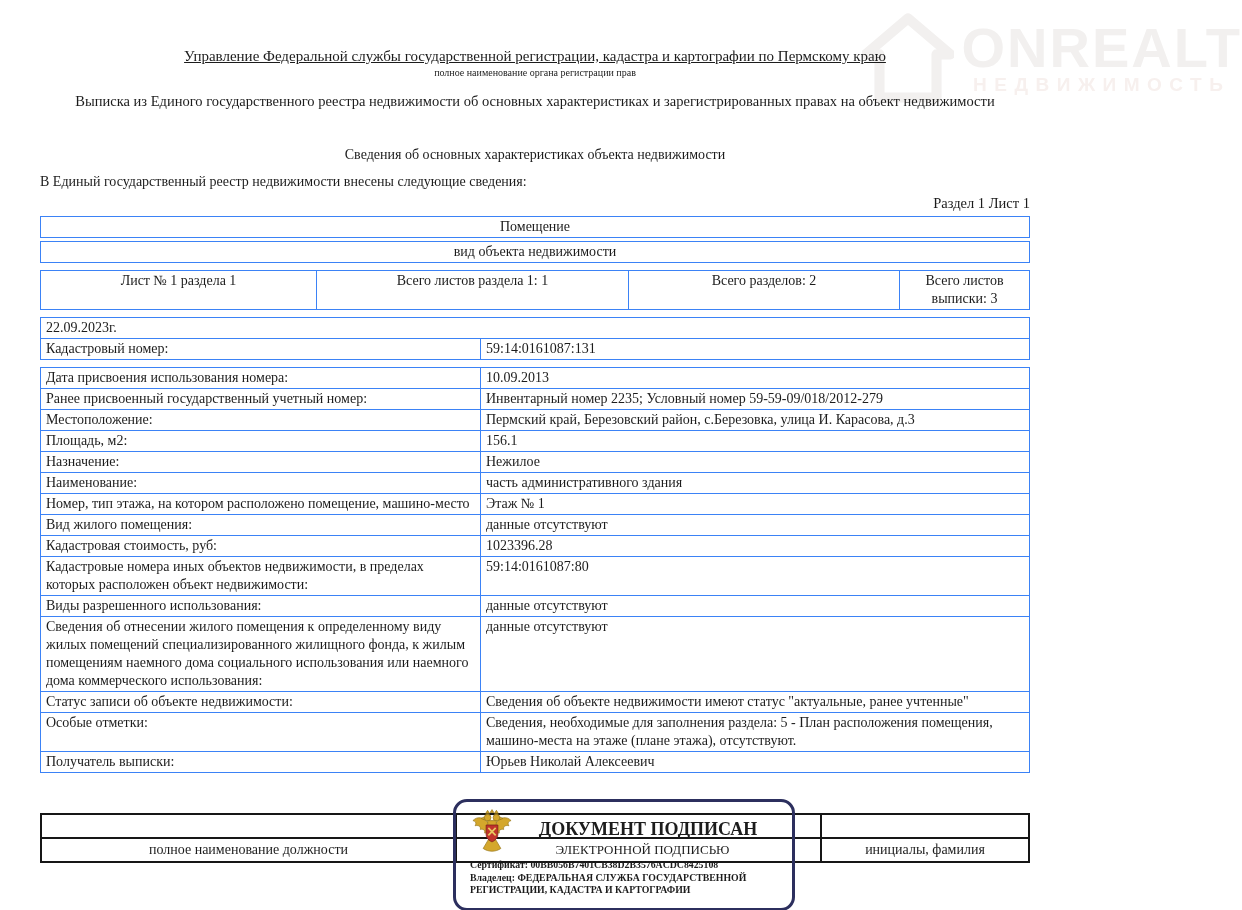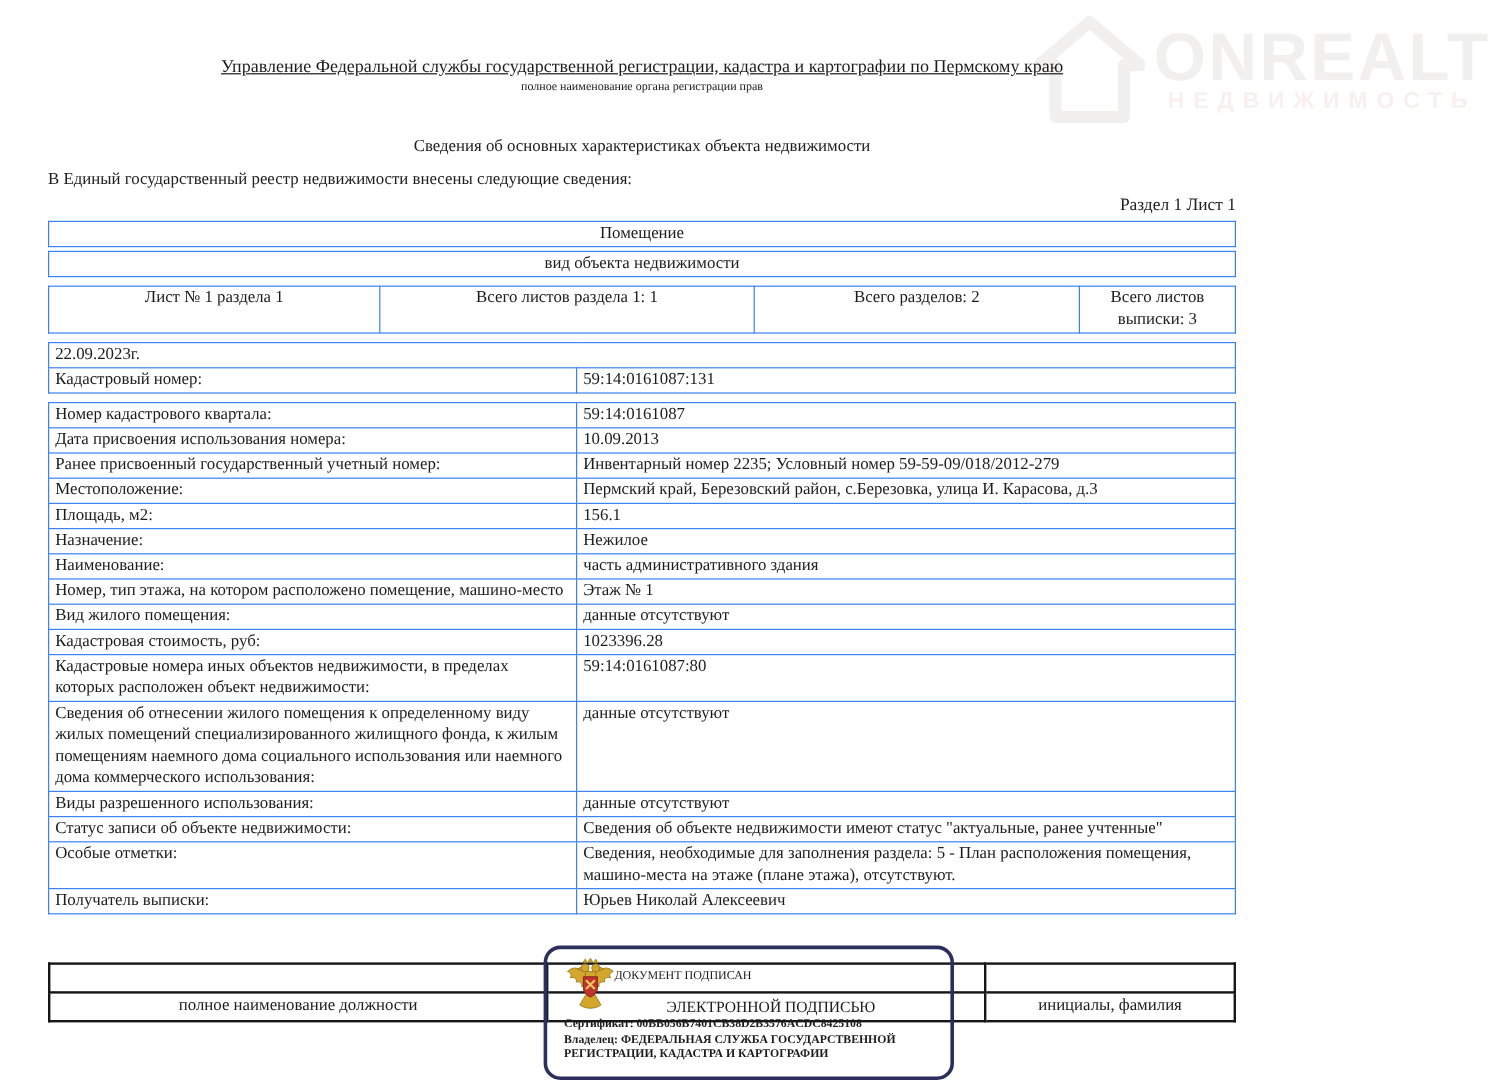--- a/index.html
+++ b/index.html
@@ -31,21 +31,21 @@
   .tbl-sheets { margin-top:7px; font-size:13.5px; }
   .tbl-date { margin-top:7px; }
   .tbl-main { margin-top:7px; }
 
   
   .sig-area { position:relative; margin-top:40px; }
   table.sig { width:100%; border-collapse:collapse; font-size:14px; table-layout:fixed; }
   table.sig td { border:2px solid #161616; padding:1px 5px; height:20px; vertical-align:middle; text-align:center; line-height:18px; }
 
   .stamp { position:absolute; left:413px; top:-14px; width:342px; height:112px; border:3px solid #2c2f5e; border-radius:14px; background:transparent; z-index:2; box-sizing:border-box; }
-  .stamp-line1 { position:absolute; top:17px; left:56px; right:8px; text-align:left; font-size:10px; }
+  .stamp-line1 { position:absolute; top:17px; left:56px; right:8px; text-align:center; font-size:18px;font-weight:bold; }
   .stamp-line2 { position:absolute; top:40px; left:45px; right:8px; text-align:center; font-size:13px; }
   .stamp-cert { position:absolute; top:57px; left:14px; width:308px; font-size:9.8px; font-weight:bold; line-height:12.5px; text-align:left; }
   .coat { position:absolute; left:14px; top:5px; }
 </style>
 </head>
 <body>
 
 <div class="page">
 
   <div class="watermark">
@@ -55,20 +55,21 @@
     <div class="wm-text">
       <div class="wm-brand">ONREALT</div>
       <div class="wm-sub">НЕДВИЖИМОСТЬ</div>
     </div>
   </div>
 
   <div class="content">
 
     <div class="authority">Управление Федеральной службы государственной регистрации, кадастра и картографии по Пермскому краю</div>
     <div class="authority-caption">полное наименование органа регистрации прав</div>
+    <div class="doc-title">Выписка из Единого государственного реестра недвижимости об основных характеристиках и зарегистрированных правах на объект недвижимости</div>
     <div class="section-title">Сведения об основных характеристиках объекта недвижимости</div>
     <div class="intro">В Единый государственный реестр недвижимости внесены следующие сведения:</div>
     <div class="page-marker">Раздел 1 Лист 1</div>
 
     <table class="doc tbl-room">
       <tbody>
           <tr>
         <td class="c">Помещение</td>
       </tr>
     </tbody>
@@ -113,24 +114,20 @@
       </tr>
     </tbody>
       </table>
 
     <table class="doc tbl-main">
       <colgroup>
           <col style="width:440px">
           <col>
         </colgroup>
       <tbody>
-          <tr>
-        <td>Номер кадастрового квартала:</td>
-        <td>59:14:0161087</td>
-      </tr>
       <tr>
         <td>Дата присвоения использования номера:</td>
         <td>10.09.2013</td>
       </tr>
       <tr>
         <td>Ранее присвоенный государственный учетный номер:</td>
         <td>Инвентарный номер 2235; Условный номер 59-59-09/018/2012-279</td>
       </tr>
       <tr>
         <td>Местоположение:</td>
@@ -158,25 +155,25 @@
       </tr>
       <tr>
         <td>Кадастровая стоимость, руб:</td>
         <td>1023396.28</td>
       </tr>
       <tr>
         <td>Кадастровые номера иных объектов недвижимости, в пределах которых расположен объект недвижимости:</td>
         <td>59:14:0161087:80</td>
       </tr>
       <tr>
+        <td>Виды разрешенного использования:</td>
+        <td>данные отсутствуют</td>
+      </tr>
+      <tr>
         <td>Сведения об отнесении жилого помещения к определенному виду жилых помещений специализированного жилищного фонда, к жилым помещениям наемного дома социального использования или наемного дома коммерческого использования:</td>
-        <td>данные отсутствуют</td>
-      </tr>
-      <tr>
-        <td>Виды разрешенного использования:</td>
         <td>данные отсутствуют</td>
       </tr>
       <tr>
         <td>Статус записи об объекте недвижимости:</td>
         <td>Сведения об объекте недвижимости имеют статус "актуальные, ранее учтенные"</td>
       </tr>
       <tr>
         <td>Особые отметки:</td>
         <td>Сведения, необходимые для заполнения раздела: 5 - План расположения помещения, машино-места на этаже (плане этажа), отсутствуют.</td>
       </tr>

